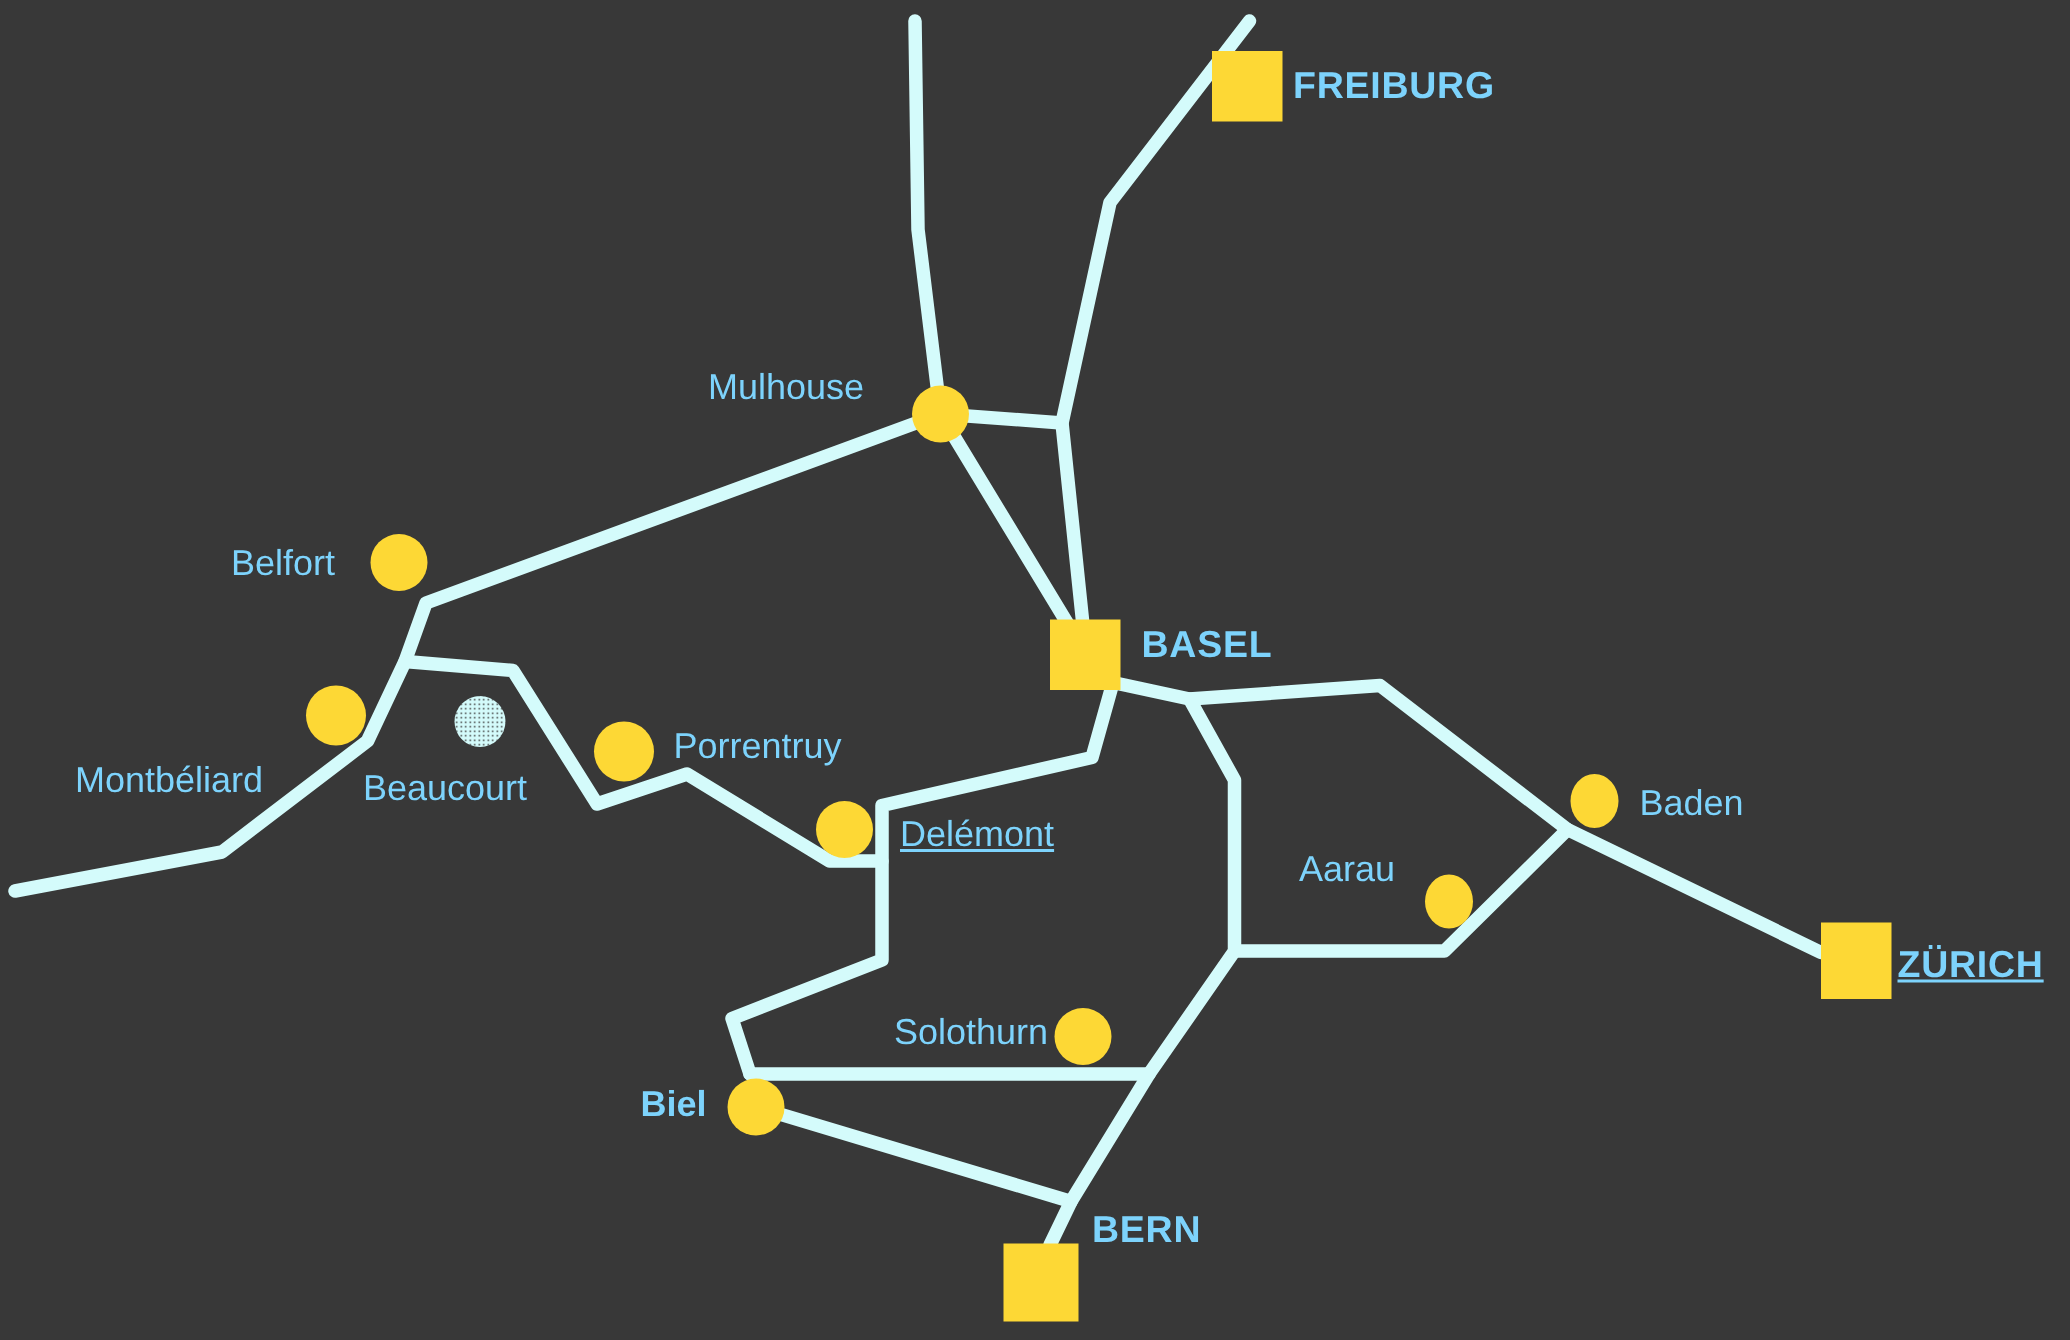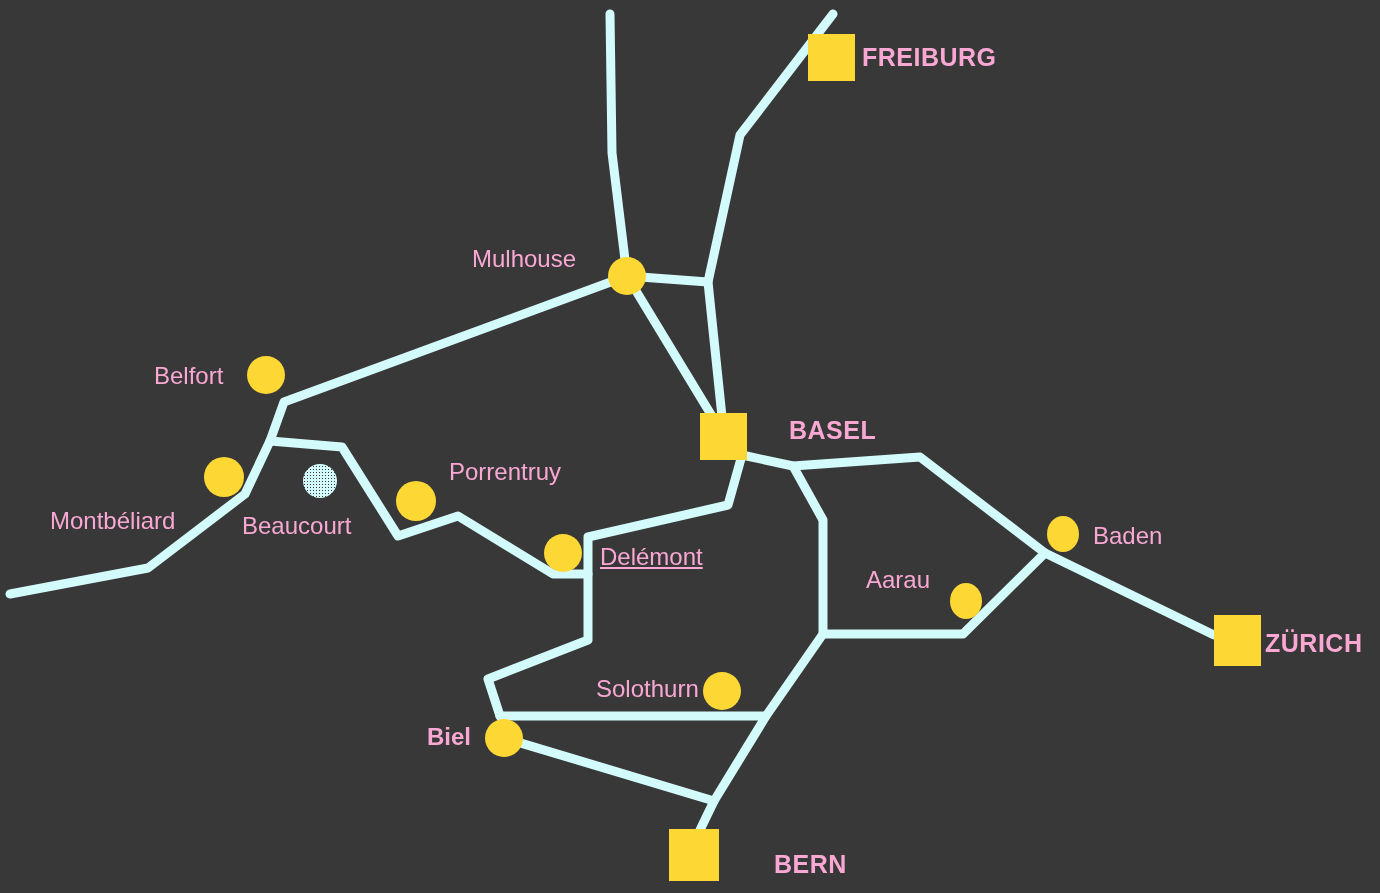--- a/index.html
+++ b/index.html
@@ -1,19 +1,19 @@
 <!DOCTYPE html>
 <html><head>
 <meta charset="utf-8">
 <style>
   html, body { margin:0; padding:0; }
   body { width:1380px; height:893px; background:#383838; overflow:hidden; position:relative; font-family:"Liberation Sans", sans-serif; }
   svg.map { position:absolute; left:0; top:0; }
   .rail { fill:none; stroke:#d4fbfb; stroke-width:9; stroke-linejoin:round; stroke-linecap:round; }
-  .lbl { position:absolute; color:#f9a8d4; white-space:nowrap; line-height:1; }
+  .lbl { position:absolute; color:#7dd3fc; white-space:nowrap; line-height:1; }
   .lbl.small { font-size:24px; }
   .lbl.big { font-size:25px; font-weight:bold; letter-spacing:0.5px; }
 </style>
 </head>
 <body>
 
 <svg class="map" width="1380" height="893" viewBox="0 0 1380 893">
   <g>
     <polyline class="rail" points="610,14 612,153 627,276"></polyline>
     <polyline class="rail" points="833,14 740,135 708,282 724,436"></polyline>
@@ -51,26 +51,26 @@
 
   <g>
     <rect x="808" y="34" width="47" height="47" fill="#fdd835"></rect>
     <rect x="700" y="413" width="47" height="47" fill="#fdd835"></rect>
     <rect x="1214" y="615" width="47" height="51" fill="#fdd835"></rect>
     <rect x="669" y="829" width="50" height="52" fill="#fdd835"></rect>
   </g>
 </svg>
 
 <div class="lbl big" style="left:862px; top:45px;">FREIBURG</div>
-<div class="lbl big" style="left:761px; top:418px;margin-left:28px;">BASEL</div>
-<div class="lbl big" style="left:1265px; top:631px;">ZÜRICH</div>
-<div class="lbl big" style="left:728px; top:852px;margin-left:46px;">BERN</div>
+<div class="lbl big" style="left:761px; top:418px;">BASEL</div>
+<div class="lbl big" style="left:1265px; top:631px;text-decoration:underline;">ZÜRICH</div>
+<div class="lbl big" style="left:728px; top:808px;">BERN</div>
 
 <div class="lbl small" style="left:472px; top:247px;text-align:center;">Mulhouse</div>
 <div class="lbl small" style="left:154px; top:364px;">Belfort</div>
 <div class="lbl small" style="left:50px; top:465px;margin-top:44px;">Montbéliard</div>
 <div class="lbl small" style="left:242px; top:514px;">Beaucourt</div>
-<div class="lbl small" style="left:449px; top:460px;text-align:center;">Porrentruy</div>
+<div class="lbl small" style="left:449px; top:486px;text-align:center;">Porrentruy</div>
 <div class="lbl small" style="left:600px; top:545px;text-decoration:underline;">Delémont</div>
 <div class="lbl small" style="left:1093px; top:524px;">Baden</div>
 <div class="lbl small" style="left:866px; top:568px;">Aarau</div>
 <div class="lbl small" style="left:596px; top:677px;">Solothurn</div>
 <div class="lbl small" style="left:427px; top:725px;font-weight:bold;">Biel</div>
 
 </body></html>

